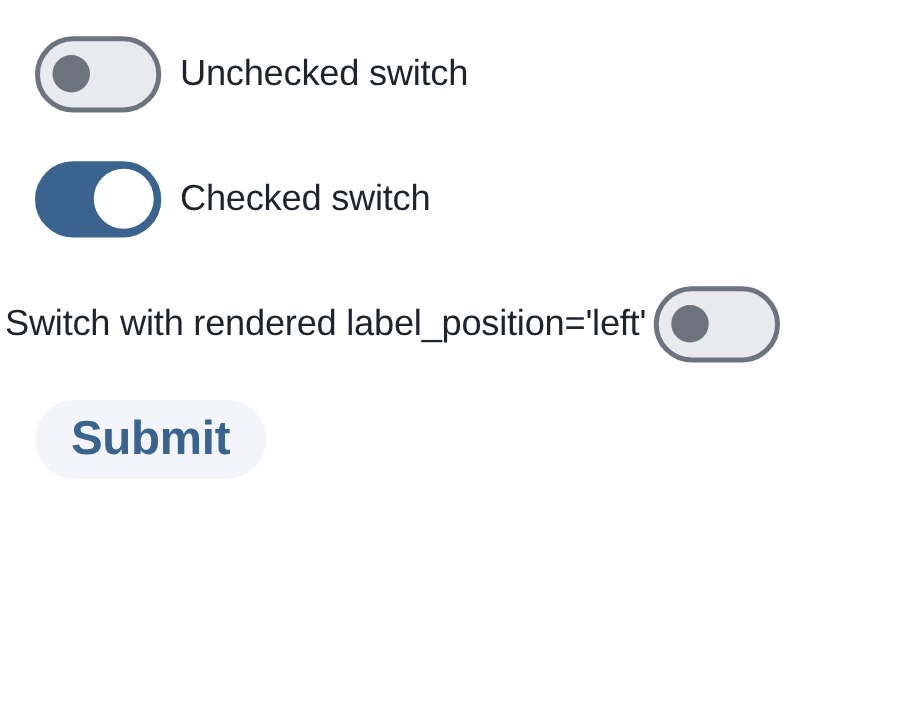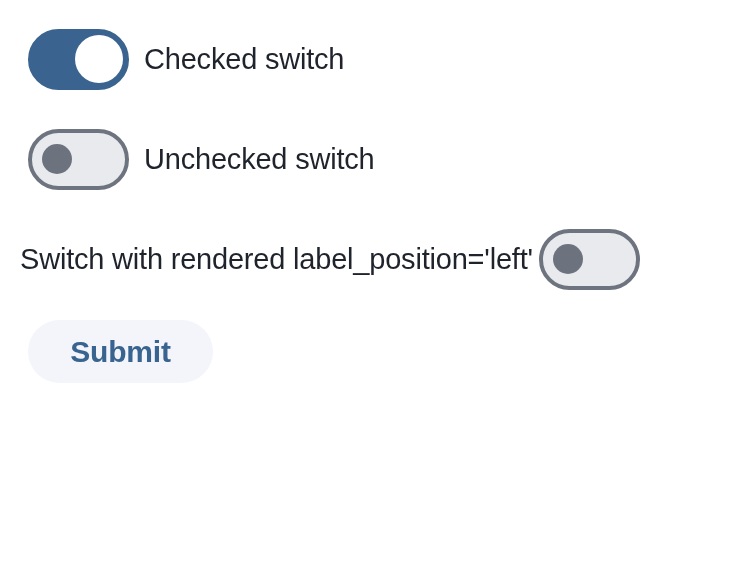--- a/index.html
+++ b/index.html
@@ -18,21 +18,21 @@
   .switch-row {
     display: flex;
     align-items: center;
     gap: 15px;
     margin-left: 28px;
     margin-bottom: 39px;
     cursor: pointer;
     user-select: none;
   }
   .switch-row.label-left {
-    margin-left: 20px;
+    margin-left: 4px;
     gap: 6px;
     margin-bottom: 30px;
   }
   .switch-row.disabled {
     cursor: default;
   }
   .switch-label {
     font-size: 29px;
     line-height: 1.1;
     color: #1f232c;
@@ -94,48 +94,48 @@
   .submit-btn {
     display: inline-block;
     margin-left: 28px;
     width: 185px;
     height: 63px;
     border: none;
     border-radius: 32px;
     background: #f4f5fb;
     color: #38648f;
     font-family: "Liberation Sans", "DejaVu Sans", sans-serif;
-    font-size: 30px;
+    font-size: 38px;
     font-weight: 600;
     letter-spacing: -0.2px;
     cursor: pointer;
     text-align: center;
     line-height: 63px;
     padding: 0;
   }
 </style>
 </head>
 <body>
 
 <div class="form-container">
 
   
   <label class="switch-row">
+    <span class="switch unchecked" role="switch" aria-checked="false">
+      <span class="knob"></span>
+    </span>
+    <span class="switch-label">Unchecked switch</span>
+  </label>
+
+  
+  <label class="switch-row">
     <span class="switch checked" role="switch" aria-checked="true">
       <span class="knob"></span>
     </span>
     <span class="switch-label">Checked switch</span>
-  </label>
-
-  
-  <label class="switch-row">
-    <span class="switch unchecked" role="switch" aria-checked="false">
-      <span class="knob"></span>
-    </span>
-    <span class="switch-label">Unchecked switch</span>
   </label>
 
   
 
   
   <label class="switch-row label-left">
     <span class="switch-label">Switch with rendered label_position='left'</span>
     <span class="switch unchecked" role="switch" aria-checked="false">
       <span class="knob"></span>
     </span>

